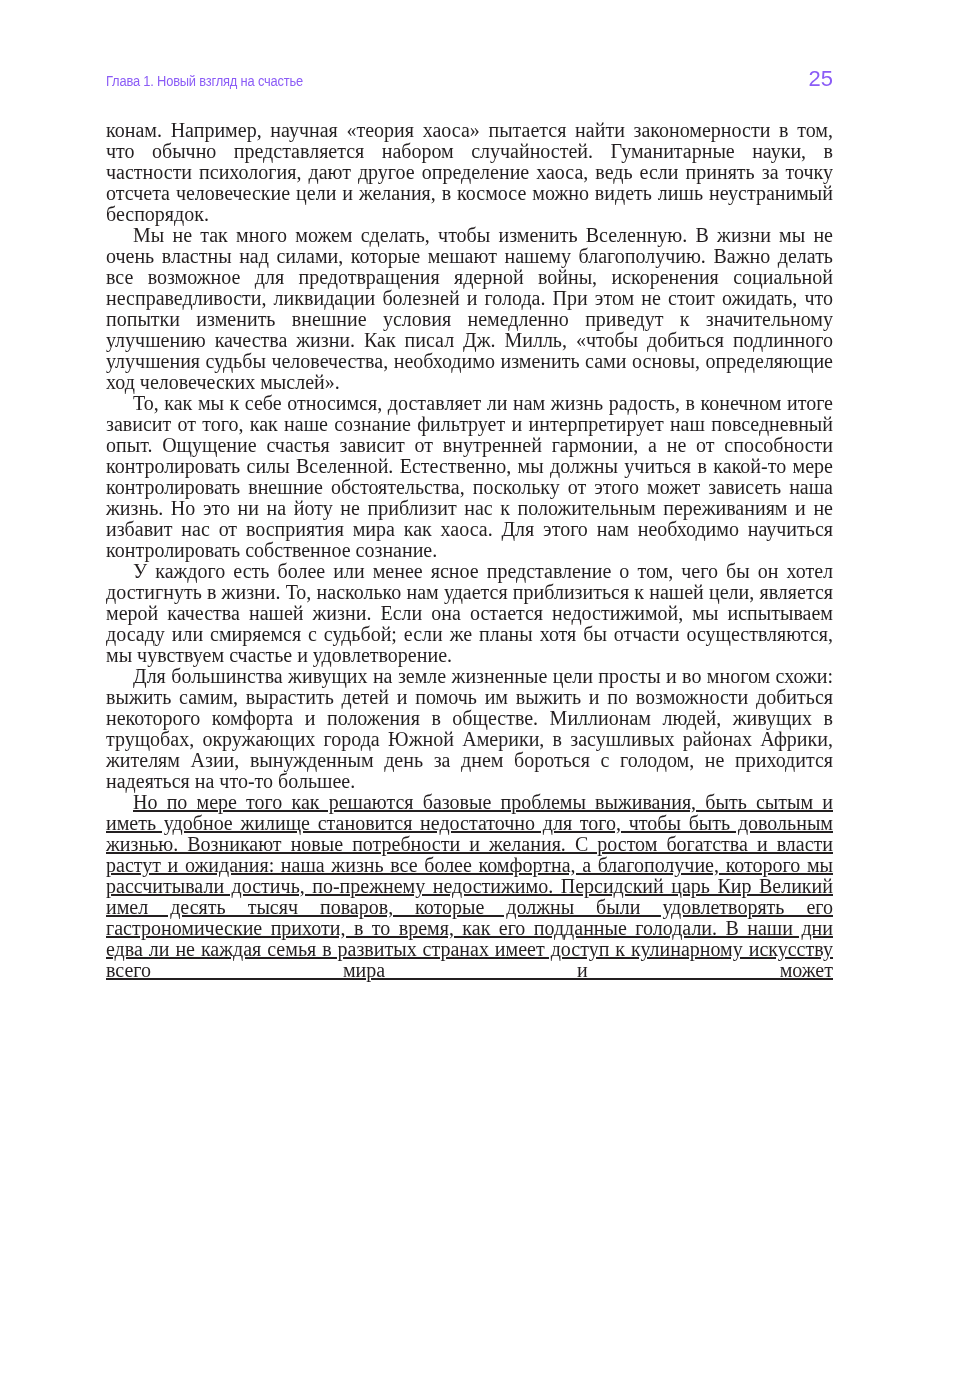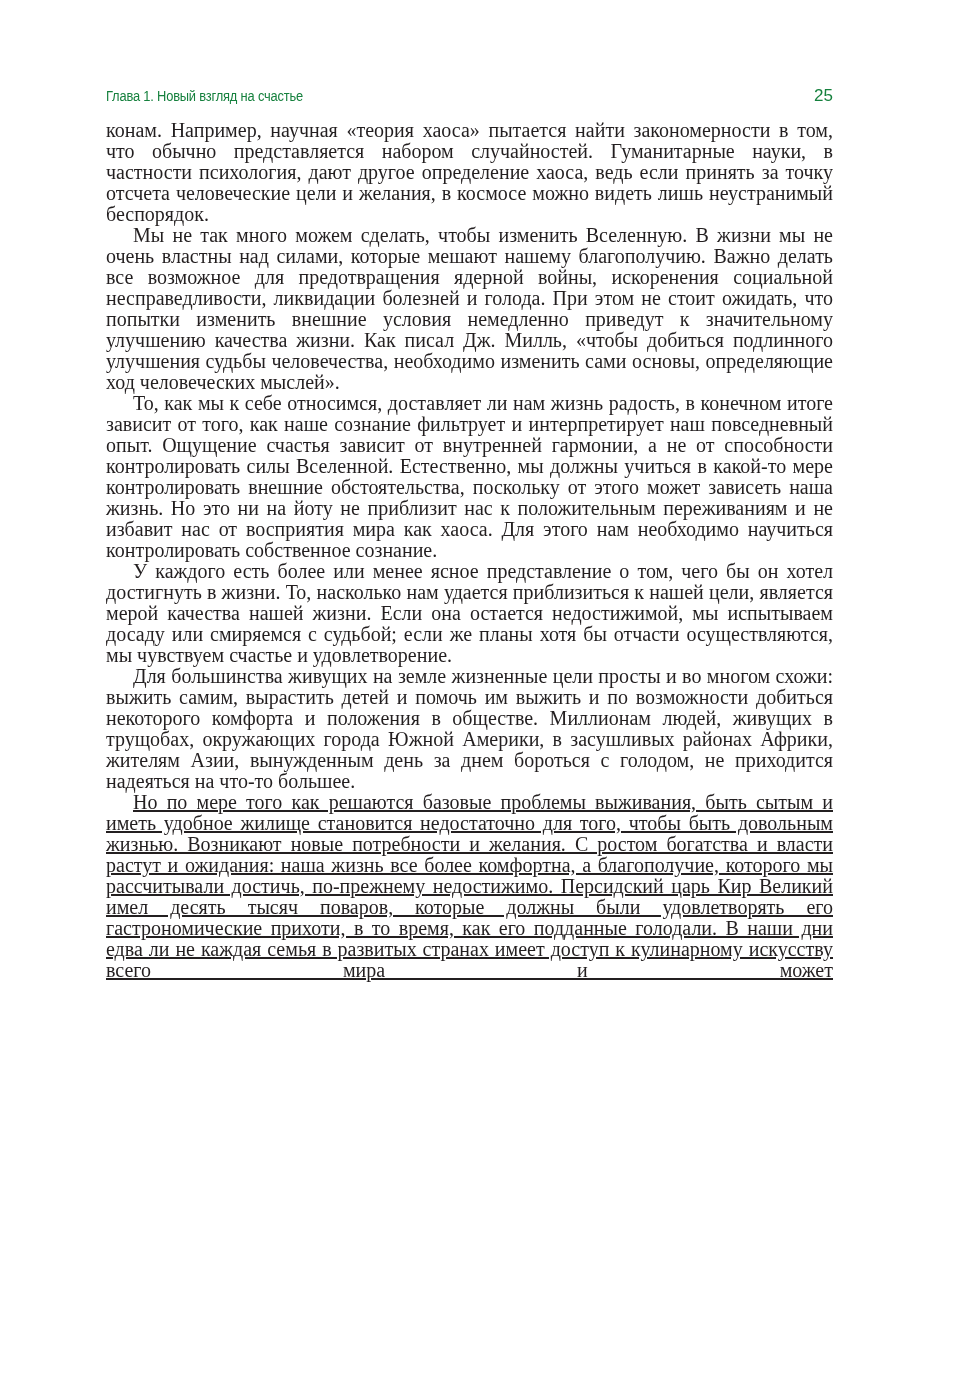--- a/index.html
+++ b/index.html
@@ -9,38 +9,38 @@
   }
   body {
     width: 963px;
     height: 1388px;
     position: relative;
     overflow: hidden;
   }
   .page-header {
     position: absolute;
     left: 106px;
-    top: 86px;
+    top: 66px;
     width: 727px;
     height: 22px;
     display: flex;
     justify-content: space-between;
     align-items: baseline;
-    color: #15803d;
+    color: #8b5cf6;
   }
   .running-head {
     font-family: "Liberation Sans", sans-serif;
     font-size: 14px;
     letter-spacing: -0.2px;
     transform: scaleX(0.92);
     transform-origin: left center;
   }
   .page-number {
     font-family: "Liberation Sans", sans-serif;
-    font-size: 17px;
+    font-size: 22px;
   }
   .body-text {
     position: absolute;
     left: 106px;
     top: 120px;
     width: 727px;
     color: #231f20;
     font-family: "Liberation Serif", serif;
     font-size: 20px;
     line-height: 21px;

